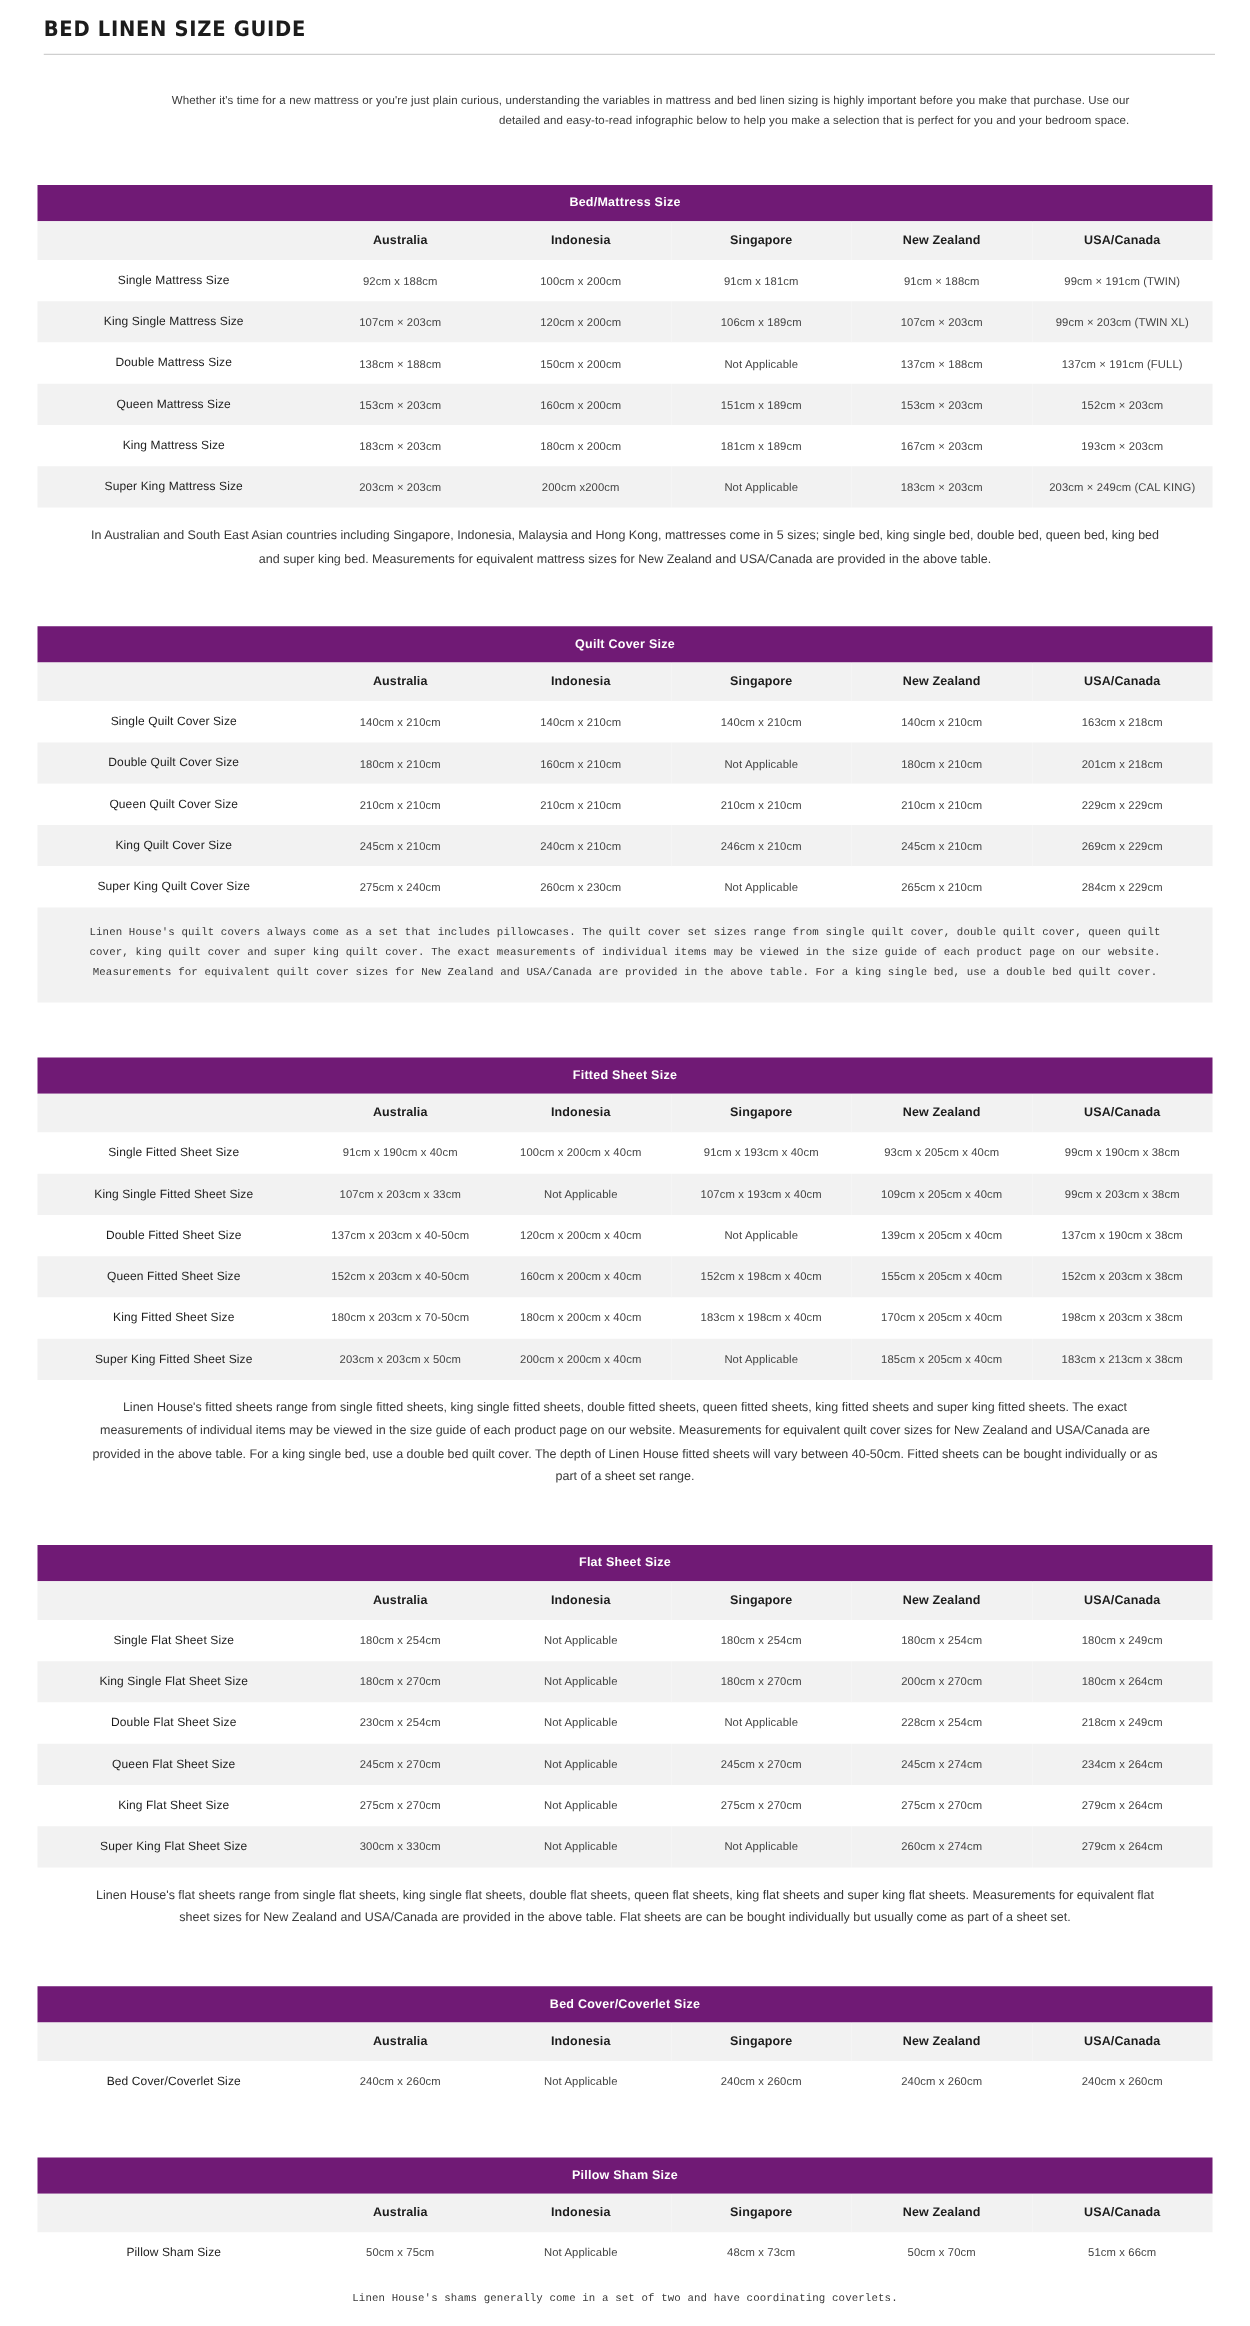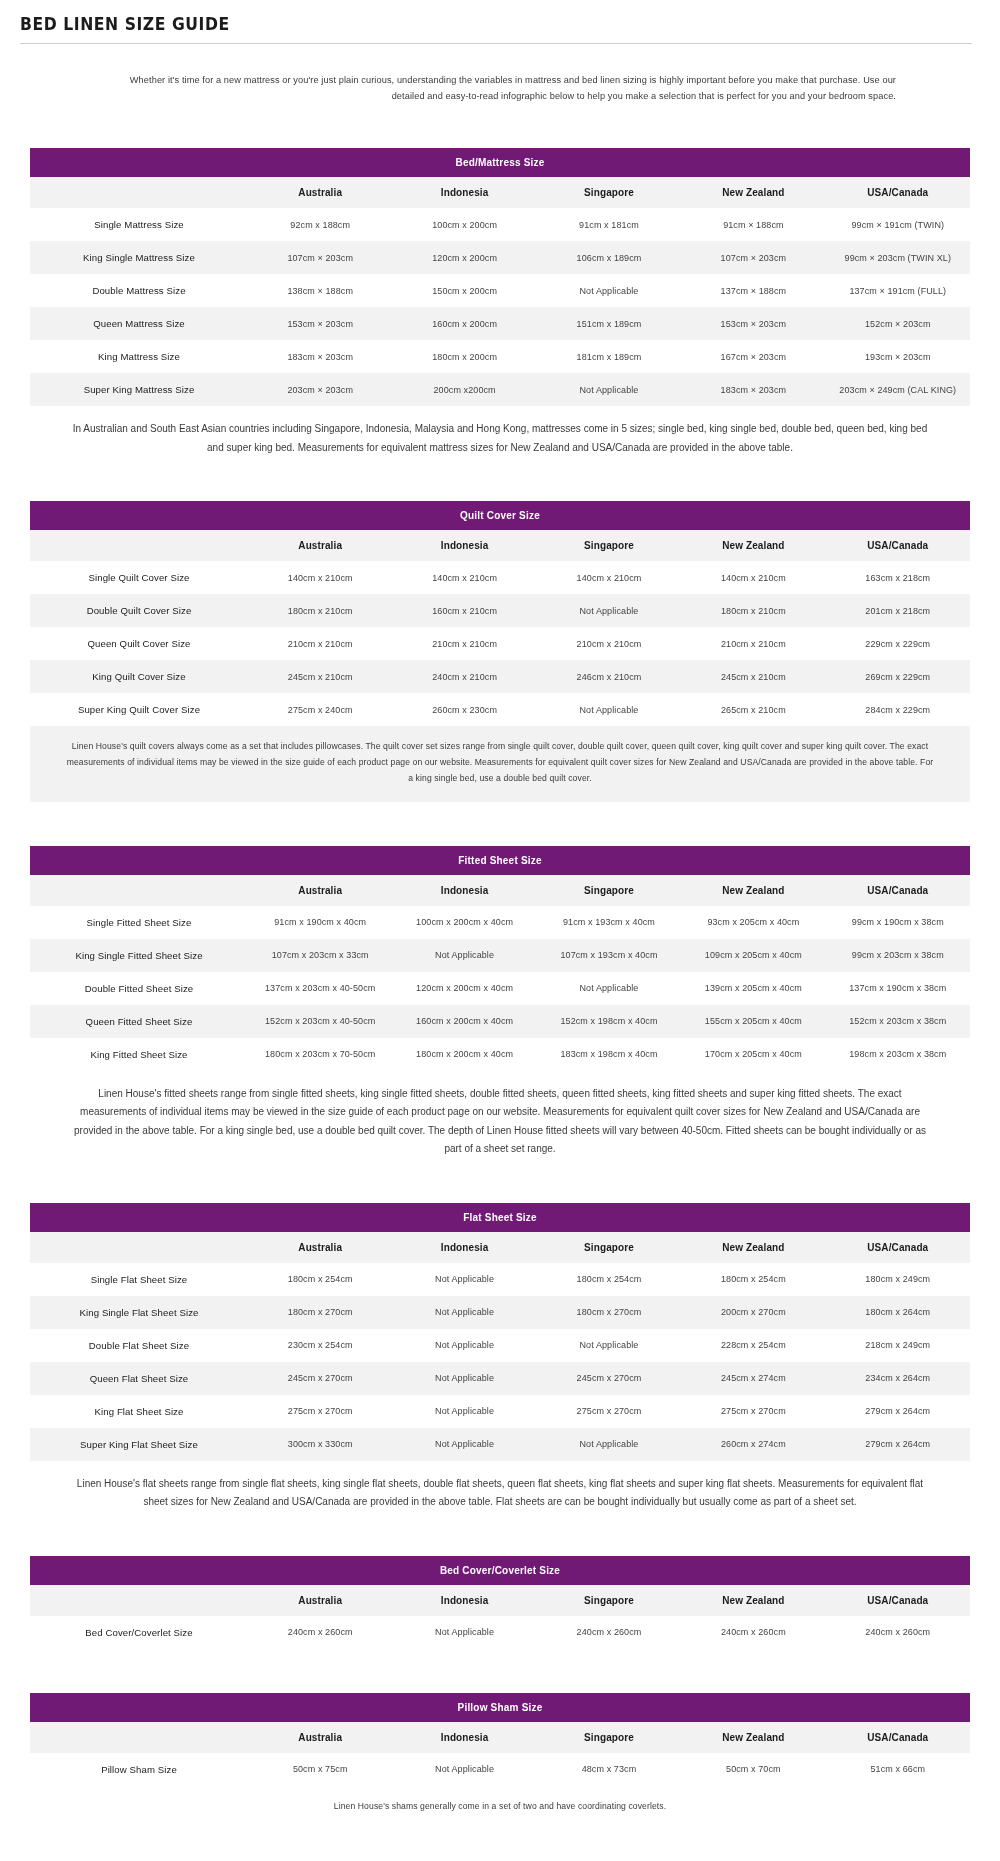--- a/index.html
+++ b/index.html
@@ -15,21 +15,21 @@
     -webkit-font-smoothing: antialiased;
   }
   .page {
     width: 1000px;
     box-sizing: border-box;
     padding: 0;
     position: relative;
   }
   
   .page-header {
-    padding: 10px 28px 0 20px;
+    padding: 10px 28px 0 35px;
   }
   .page-title {
     font-family: "DejaVu Sans", sans-serif;
     font-size: 17px;
     font-weight: bold;
     letter-spacing: 0.6px;
     color: #1c1c1c;
     margin: 4px 0 9px 0;
     transform: scaleX(0.92);
     transform-origin: left center;
@@ -104,20 +104,21 @@
   table.size-table tbody tr.even td {
     background: #f2f2f2;
   }
   table.size-table tbody tr.note-row td {
     background: #f2f2f2;
     text-align: center;
     font-size: 8.6px;
     line-height: 1.85;
     color: #3a3a3a;
     padding: 13px 34px 15px 34px;
+    font-family: Liberation Mono, monospace;
   }
   table.size-table tbody tr.note-plain td {
     background: #ffffff;
   }
   .note-outside {
     width: 940px;
     margin: 0 auto;
     text-align: center;
     font-size: 10px;
     line-height: 1.85;
@@ -311,20 +312,28 @@
               <td>152cm x 203cm x 38cm</td>
             </tr>
             <tr class="odd">
               <th>King Fitted Sheet Size</th>
               <td>180cm x 203cm x 70-50cm</td>
               <td>180cm x 200cm x 40cm</td>
               <td>183cm x 198cm x 40cm</td>
               <td>170cm x 205cm x 40cm</td>
               <td>198cm x 203cm x 38cm</td>
             </tr>
+            <tr class="even">
+              <th>Super King Fitted Sheet Size</th>
+              <td>203cm x 203cm x 50cm</td>
+              <td>200cm x 200cm x 40cm</td>
+              <td>Not Applicable</td>
+              <td>185cm x 205cm x 40cm</td>
+              <td>183cm x 213cm x 38cm</td>
+            </tr>
           </tbody>
         </table>
       </div>
       <p class="note-outside">Linen House's fitted sheets range from single fitted sheets, king single fitted sheets, double fitted sheets, queen fitted sheets, king fitted sheets and super king fitted sheets. The exact measurements of individual items may be viewed in the size guide of each product page on our website. Measurements for equivalent quilt cover sizes for New Zealand and USA/Canada are provided in the above table. For a king single bed, use a double bed quilt cover. The depth of Linen House fitted sheets will vary between 40-50cm. Fitted sheets can be bought individually or as part of a sheet set range.</p>
       <div class="table-block">
         <table class="size-table">
           <caption>Flat Sheet Size</caption>
           <thead>
             <tr>
               <th class="corner">&nbsp;</th>

